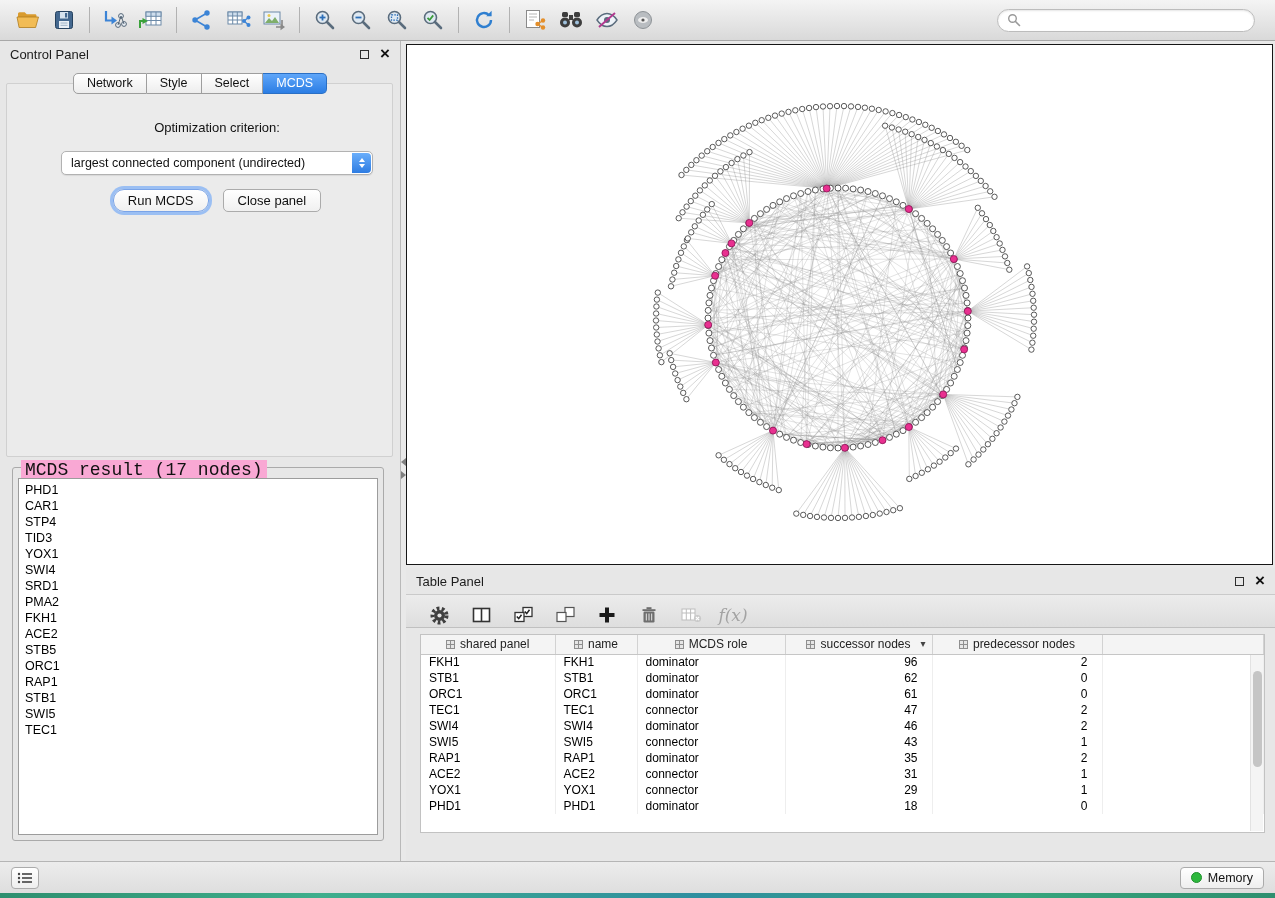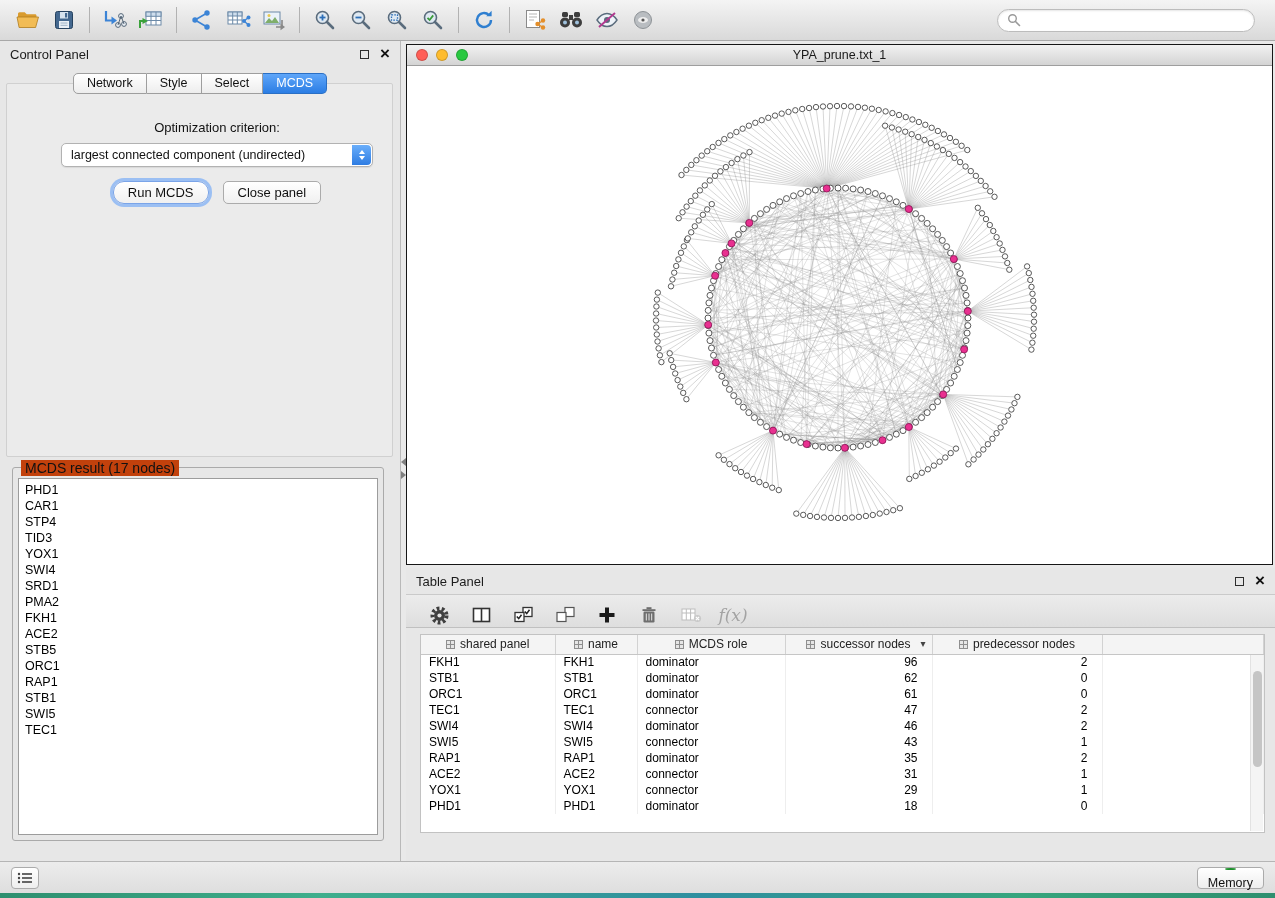--- a/index.html
+++ b/index.html
@@ -29,37 +29,37 @@
   .cp-tabs { position:absolute; left:0; right:0; top:32px; display:flex; justify-content:center; z-index:2; }
   .seg { height:21px; line-height:19px; padding:0 13px; font-size:12.5px; color:#111;
     background:linear-gradient(#ffffff,#ededed); border:1px solid #9e9e9e; border-left:none; }
   .seg:first-child { border-left:1px solid #9e9e9e; border-radius:5px 0 0 5px; }
   .seg:last-child  { border-radius:0 5px 5px 0; }
   .seg-sel { background:linear-gradient(#5fa6f9,#2b7de4); color:#fff; border-color:#2a6fc4; }
 
   .cp-pane { position:absolute; left:6px; right:7px; top:42px; height:374px;
     background:#ebebeb; border:1px solid #d0d0d0; border-radius:2px; z-index:1;padding-left:35px; }
   .opt-label { margin-top:36px; text-align:center; font-size:13px; }
-  .combo { margin:8px auto 0; width:312px; height:24px; background:#fff; border:1px solid #b2b2b2;
+  .combo { margin:16px auto 0; width:312px; height:24px; background:#fff; border:1px solid #b2b2b2;
     border-radius:5px; display:flex; align-items:center; position:relative; padding-left:9px;
     font-size:12.5px; box-shadow:0 1px 1px rgba(0,0,0,.08); }
   .combo-arrows { position:absolute; right:1px; top:1px; bottom:1px; width:19px; border-radius:0 4px 4px 0;
     background:linear-gradient(#6aaefb,#2e7ce2); display:flex; flex-direction:column; align-items:center;
     justify-content:center; gap:2px; }
   .arr-up   { width:0; height:0; border-left:3.5px solid transparent; border-right:3.5px solid transparent; border-bottom:4.5px solid #fff; }
   .arr-down { width:0; height:0; border-left:3.5px solid transparent; border-right:3.5px solid transparent; border-top:4.5px solid #fff; }
   .btn-row { margin-top:14px; display:flex; justify-content:center; gap:14px; }
   .mac-btn { height:23px; padding:0 14px; font-size:13px; color:#111;
     background:linear-gradient(#ffffff,#f0f0f0); border:1px solid #ababab; border-radius:5px;
     display:flex; align-items:center; }
   .mac-btn.focused { box-shadow:0 0 0 3px rgba(90,155,250,.55); border-color:#7aa4e8;border-radius:11px; }
 
   .result-field { position:absolute; left:12px; right:16px; top:426px; height:374px;
     border:1px solid #aaaaaa; border-radius:3px; }
-  .result-legend { position:absolute; top:-8px; left:8px; background:#c2410c; padding:0 4px; font-size:14px; }
+  .result-legend { position:absolute; top:-8px; left:8px; background:#f9a8d4; padding:0 4px; font-size:18px;font-family:Liberation Mono, monospace; }
   .result-list { position:absolute; left:5px; right:5px; top:10px; bottom:5px; background:#fff;
     border:1px solid #9c9c9c; overflow:hidden; padding-top:3px; }
   .result-item { font-size:12.5px; line-height:16px; padding-left:6px; color:#000; }
 
   .split-handle { position:absolute; left:399px; top:452px; width:8px; height:32px; z-index:5;
     display:flex; flex-direction:column; align-items:center; justify-content:center; gap:5px; }
   .tri-l { width:0; height:0; border-top:4px solid transparent; border-bottom:4px solid transparent; border-right:5px solid #808080; }
   .tri-r { width:0; height:0; border-top:4px solid transparent; border-bottom:4px solid transparent; border-left:5px solid #808080; }
 
   
@@ -96,21 +96,21 @@
   .tthumb { position:absolute; left:2px; width:9px; top:16px; height:96px; background:#c5c5c5; border-radius:5px; }
   .tp-tabs { position:absolute; left:0; right:0; bottom:4px; display:flex; justify-content:center; }
 
   
   .status-bar { position:absolute; left:0; top:861px; width:100%; height:32px;
     background:linear-gradient(#ececec,#dedede); border-top:1px solid #b5b5b5;
     display:flex; align-items:center; padding:0 11px; }
   .sb-btn { width:28px; height:22px; border:1px solid #ababab; border-radius:4px;
     background:linear-gradient(#ffffff,#eeeeee); display:flex; align-items:center; justify-content:center; }
   .mem-btn { margin-left:auto; height:22px; padding:0 10px; border:1px solid #ababab; border-radius:4px;
-    background:linear-gradient(#ffffff,#eeeeee); display:flex; align-items:center; gap:6px; font-size:12.5px;flex-direction:column; }
+    background:linear-gradient(#ffffff,#eeeeee); display:flex; align-items:center; gap:6px; font-size:12.5px; }
   .mem-dot { width:11px; height:11px; border-radius:50%; background:#2db83d; border:1px solid #1f8f2d; }
   .wallpaper { position:absolute; left:0; top:893px; width:100%; height:5px;
     background:linear-gradient(90deg,#2e8f6f,#3fae8c 25%,#2f8fa0 55%,#37a57d 80%,#2e8f6f); }
 </style>
 </head>
 <body>
 
 <div class="toolbar">
   <div class="tbtn">
     <svg width="26" height="24" viewBox="0 0 26 24">
@@ -319,28 +319,20 @@
       </div>
   </div>
 </div>
 
 <div class="split-handle">
   <span class="tri-l"></span>
   <span class="tri-r"></span>
 </div>
 
 <div class="network-window">
-  <div class="net-titlebar">
-    <span class="traffic">
-      <span class="tl" style="background:#ff5f57"></span>
-      <span class="tl" style="background:#febc2e"></span>
-      <span class="tl" style="background:#28c840"></span>
-    </span>
-    <span>YPA_prune.txt_1</span>
-  </div>
   <div class="net-canvas">
     <svg id="net-svg" viewBox="0 0 865 498" preserveAspectRatio="none">
         <line x1="314.8" y1="193.7" x2="535.3" y2="329.6" stroke="#8c8c8c" stroke-opacity="0.35" stroke-width="0.7"></line>
         <line x1="508.6" y1="147.7" x2="438.6" y2="122.2" stroke="#8c8c8c" stroke-opacity="0.35" stroke-width="0.7"></line>
         <line x1="336.4" y1="162.8" x2="461.0" y2="125.5" stroke="#8c8c8c" stroke-opacity="0.35" stroke-width="0.7"></line>
         <line x1="553.2" y1="296.5" x2="386.5" y2="129.8" stroke="#8c8c8c" stroke-opacity="0.35" stroke-width="0.7"></line>
         <line x1="475.5" y1="374.2" x2="520.2" y2="346.6" stroke="#8c8c8c" stroke-opacity="0.35" stroke-width="0.7"></line>
         <line x1="553.2" y1="207.5" x2="322.4" y2="323.4" stroke="#8c8c8c" stroke-opacity="0.35" stroke-width="0.7"></line>
         <line x1="326.7" y1="174.4" x2="525.6" y2="162.8" stroke="#8c8c8c" stroke-opacity="0.35" stroke-width="0.7"></line>
         <line x1="543.6" y1="317.0" x2="559.0" y2="274.6" stroke="#8c8c8c" stroke-opacity="0.35" stroke-width="0.7"></line>

